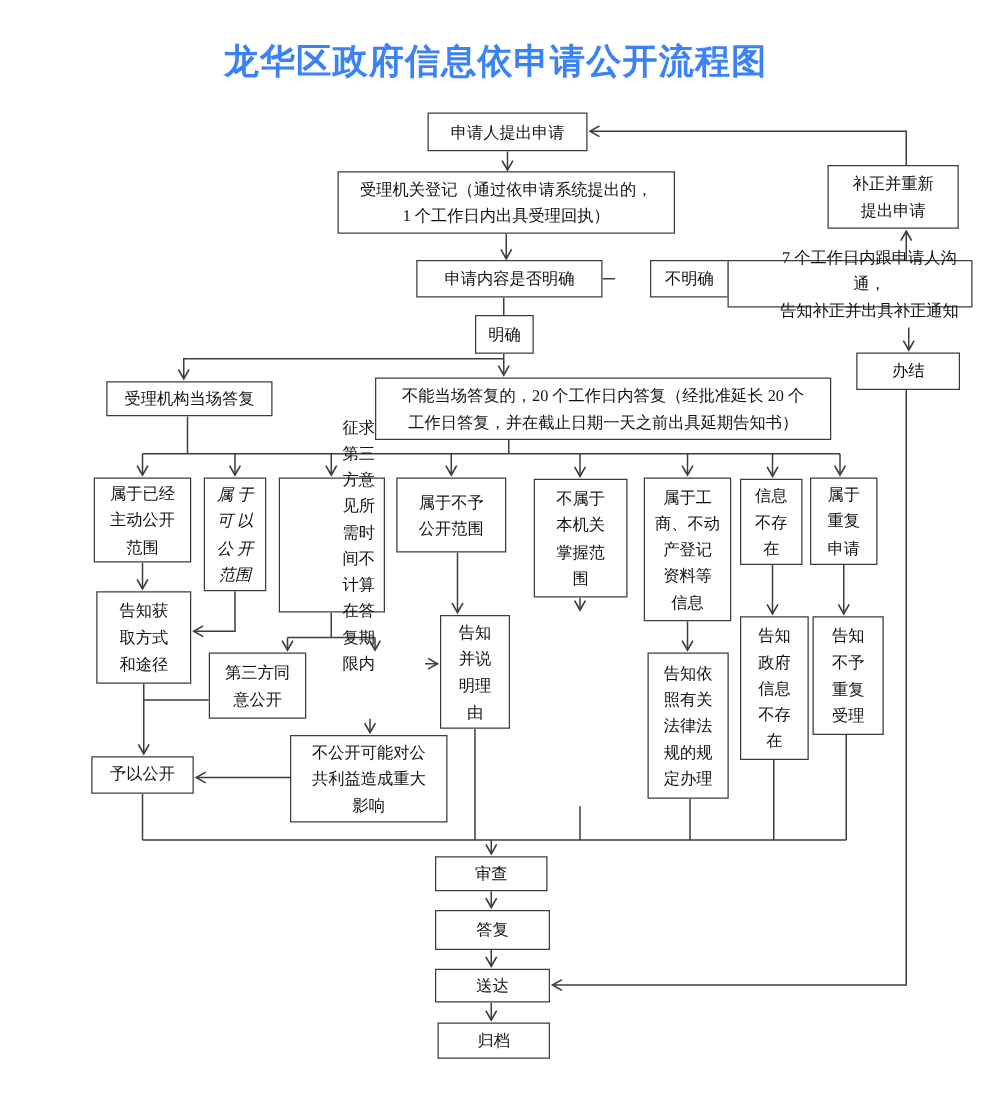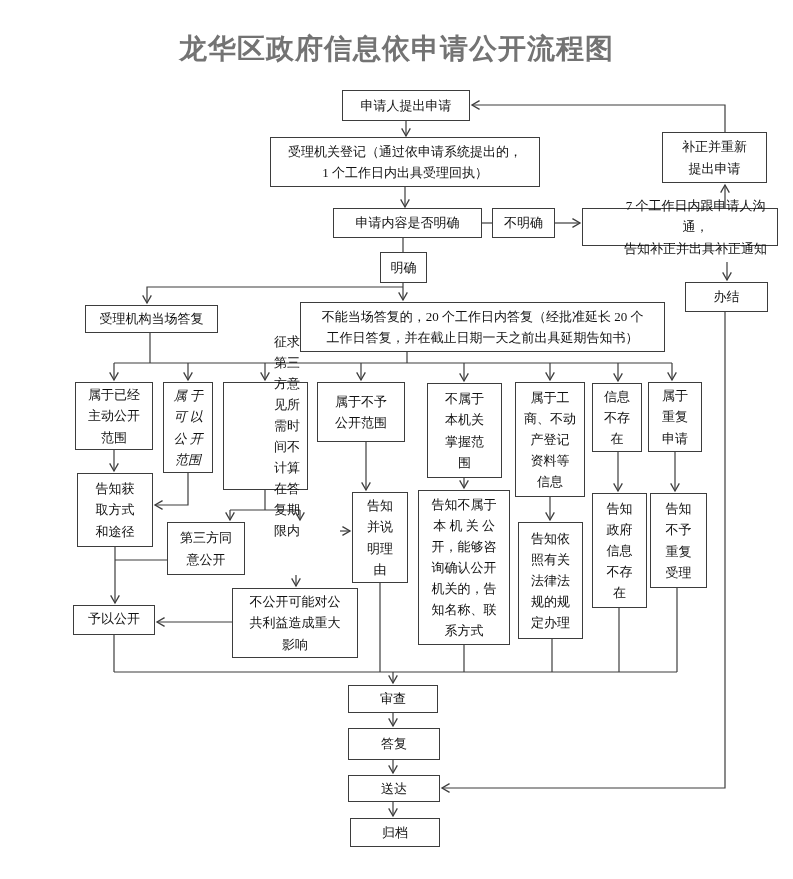--- a/index.html
+++ b/index.html
@@ -12,21 +12,21 @@
     font-family: "Liberation Serif", serif;
   }
   #title {
     position: absolute;
     left: 0; top: 30px;
     width: 100%;
     text-align: center;
     font-size: 28px;
     font-weight: bold;
     letter-spacing: 1px;
-    color: #737373;
+    color: #3b82f6;
     font-family: "Liberation Serif", serif;
   }
   #edges-svg {
     position: absolute;
     left: 0; top: 0;
     width: 793px; height: 879px;
   }
   #edges-svg polyline {
     fill: none;
     stroke: #3d3d3d;
@@ -109,21 +109,21 @@
       <polyline points="393,802 393,816" marker-end="url(#arrow)"></polyline>
       <polyline points="725,312 725,788 442,788" marker-end="url(#arrow)"></polyline>
     </svg>
   <div id="title">龙华区政府信息依申请公开流程图</div>
 <div class="node" style="left: 662px; top: 132px; width: 105px; height: 51px;">补正并重新
 提出申请</div>
     <div class="node" style="left: 342px; top: 90px; width: 128px; height: 31px;">申请人提出申请</div>
     <div class="node" style="left: 270px; top: 137px; width: 270px; height: 50px;">受理机关登记（通过依申请系统提出的，
 1 个工作日内出具受理回执）</div>
     <div class="node" style="left: 333px; top: 208px; width: 149px; height: 30px;">申请内容是否明确</div>
-    <div class="node" style="left: 492px; top: 208px; width: 63px; height: 30px;">不明确</div>
+    <div class="node" style="left: 520px; top: 208px; width: 63px; height: 30px;">不明确</div>
     <div class="node" style="left: 582px; top: 208px; width: 196px; height: 38px; padding-left: 32px;">7 个工作日内跟申请人沟通，
 告知补正并出具补正通知</div>
     <div class="node" style="left: 380px; top: 252px; width: 47px; height: 31px;">明确</div>
     <div class="node" style="left: 685px; top: 282px; width: 83px; height: 30px;">办结</div>
     <div class="node" style="left: 85px; top: 305px; width: 133px; height: 28px;">受理机构当场答复</div>
     <div class="node" style="left: 300px; top: 302px; width: 365px; height: 50px;">不能当场答复的，20 个工作日内答复（经批准延长 20 个
 工作日答复，并在截止日期一天之前出具延期告知书）</div>
     <div class="node" style="left: 75px; top: 382px; width: 78px; height: 68px;">属于已经
 主动公开
 范围</div>
@@ -155,27 +155,20 @@
 申请</div>
     <div class="node" style="left: 77px; top: 473px; width: 76px; height: 74px;">告知获
 取方式
 和途径</div>
     <div class="node" style="left: 167px; top: 522px; width: 78px; height: 53px;">第三方同
 意公开</div>
     <div class="node" style="left: 352px; top: 492px; width: 56px; height: 91px;">告知
 并说
 明理
 由</div>
-    <div class="node" style="left: 418px; top: 490px; width: 92px; height: 155px;">告知不属于
-本 机 关 公
-开，能够咨
-询确认公开
-机关的，告
-知名称、联
-系方式</div>
     <div class="node" style="left: 518px; top: 522px; width: 65px; height: 117px;">告知依
 照有关
 法律法
 规的规
 定办理</div>
     <div class="node" style="left: 592px; top: 493px; width: 55px; height: 115px;">告知
 政府
 信息
 不存
 在</div>

